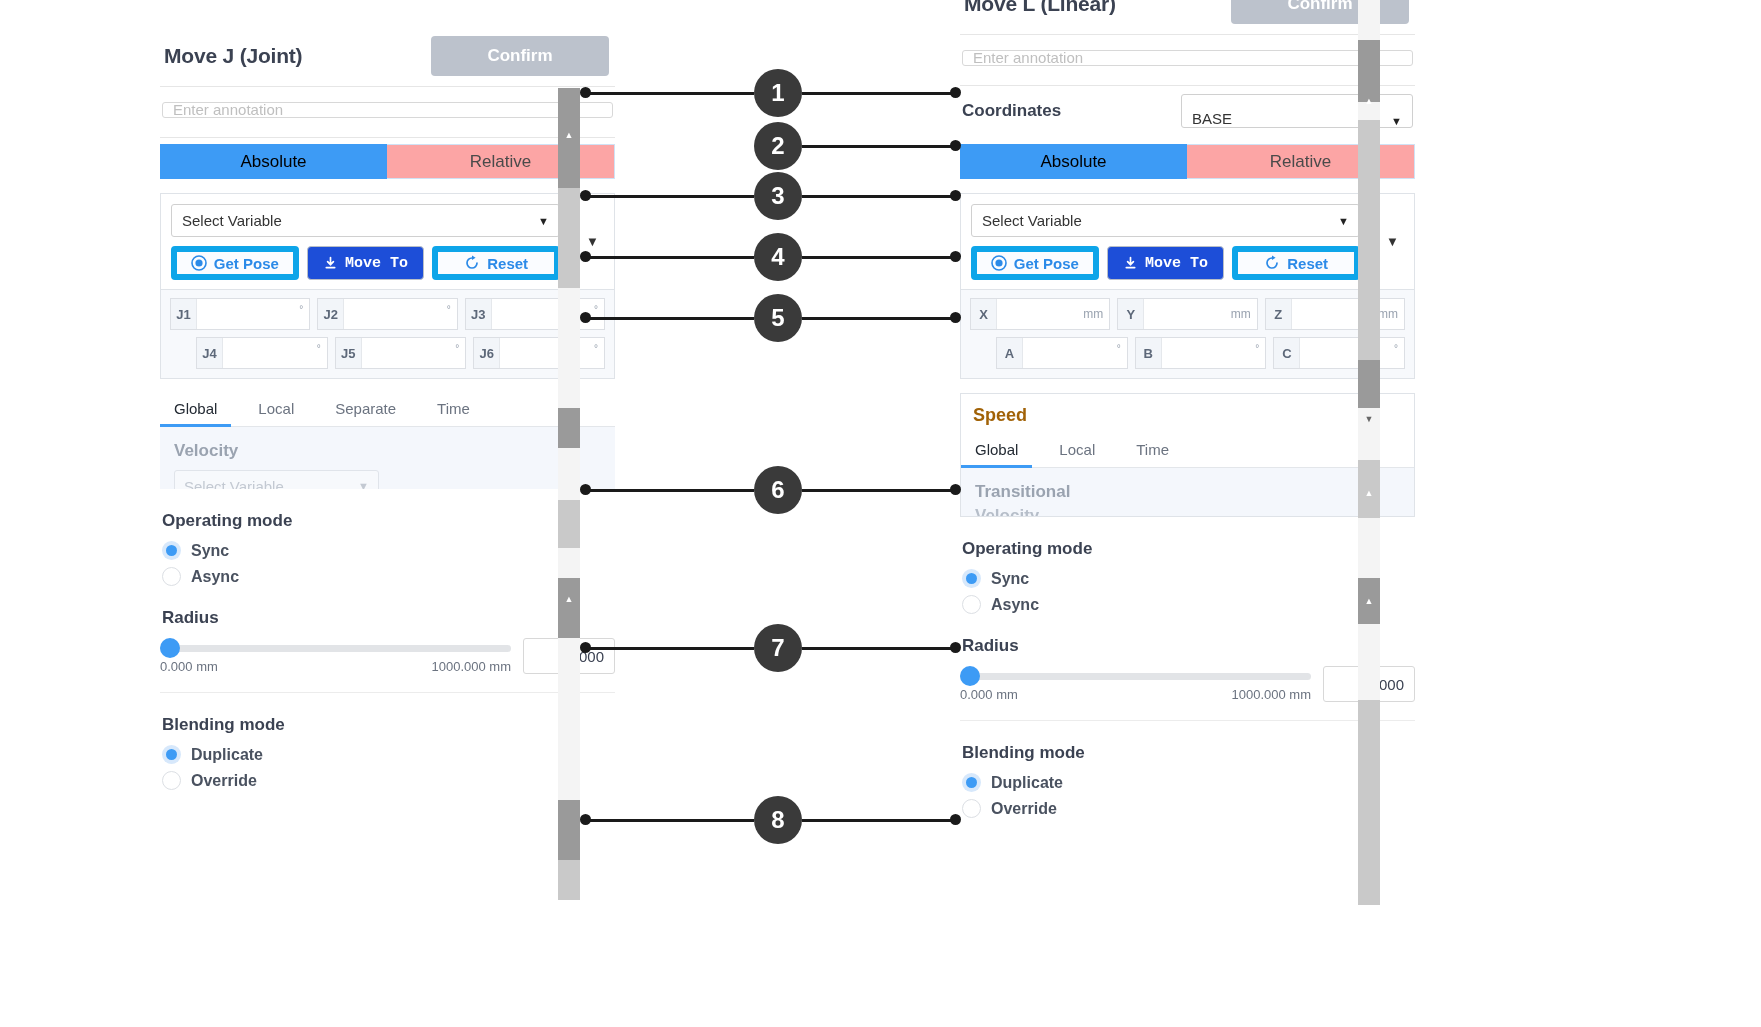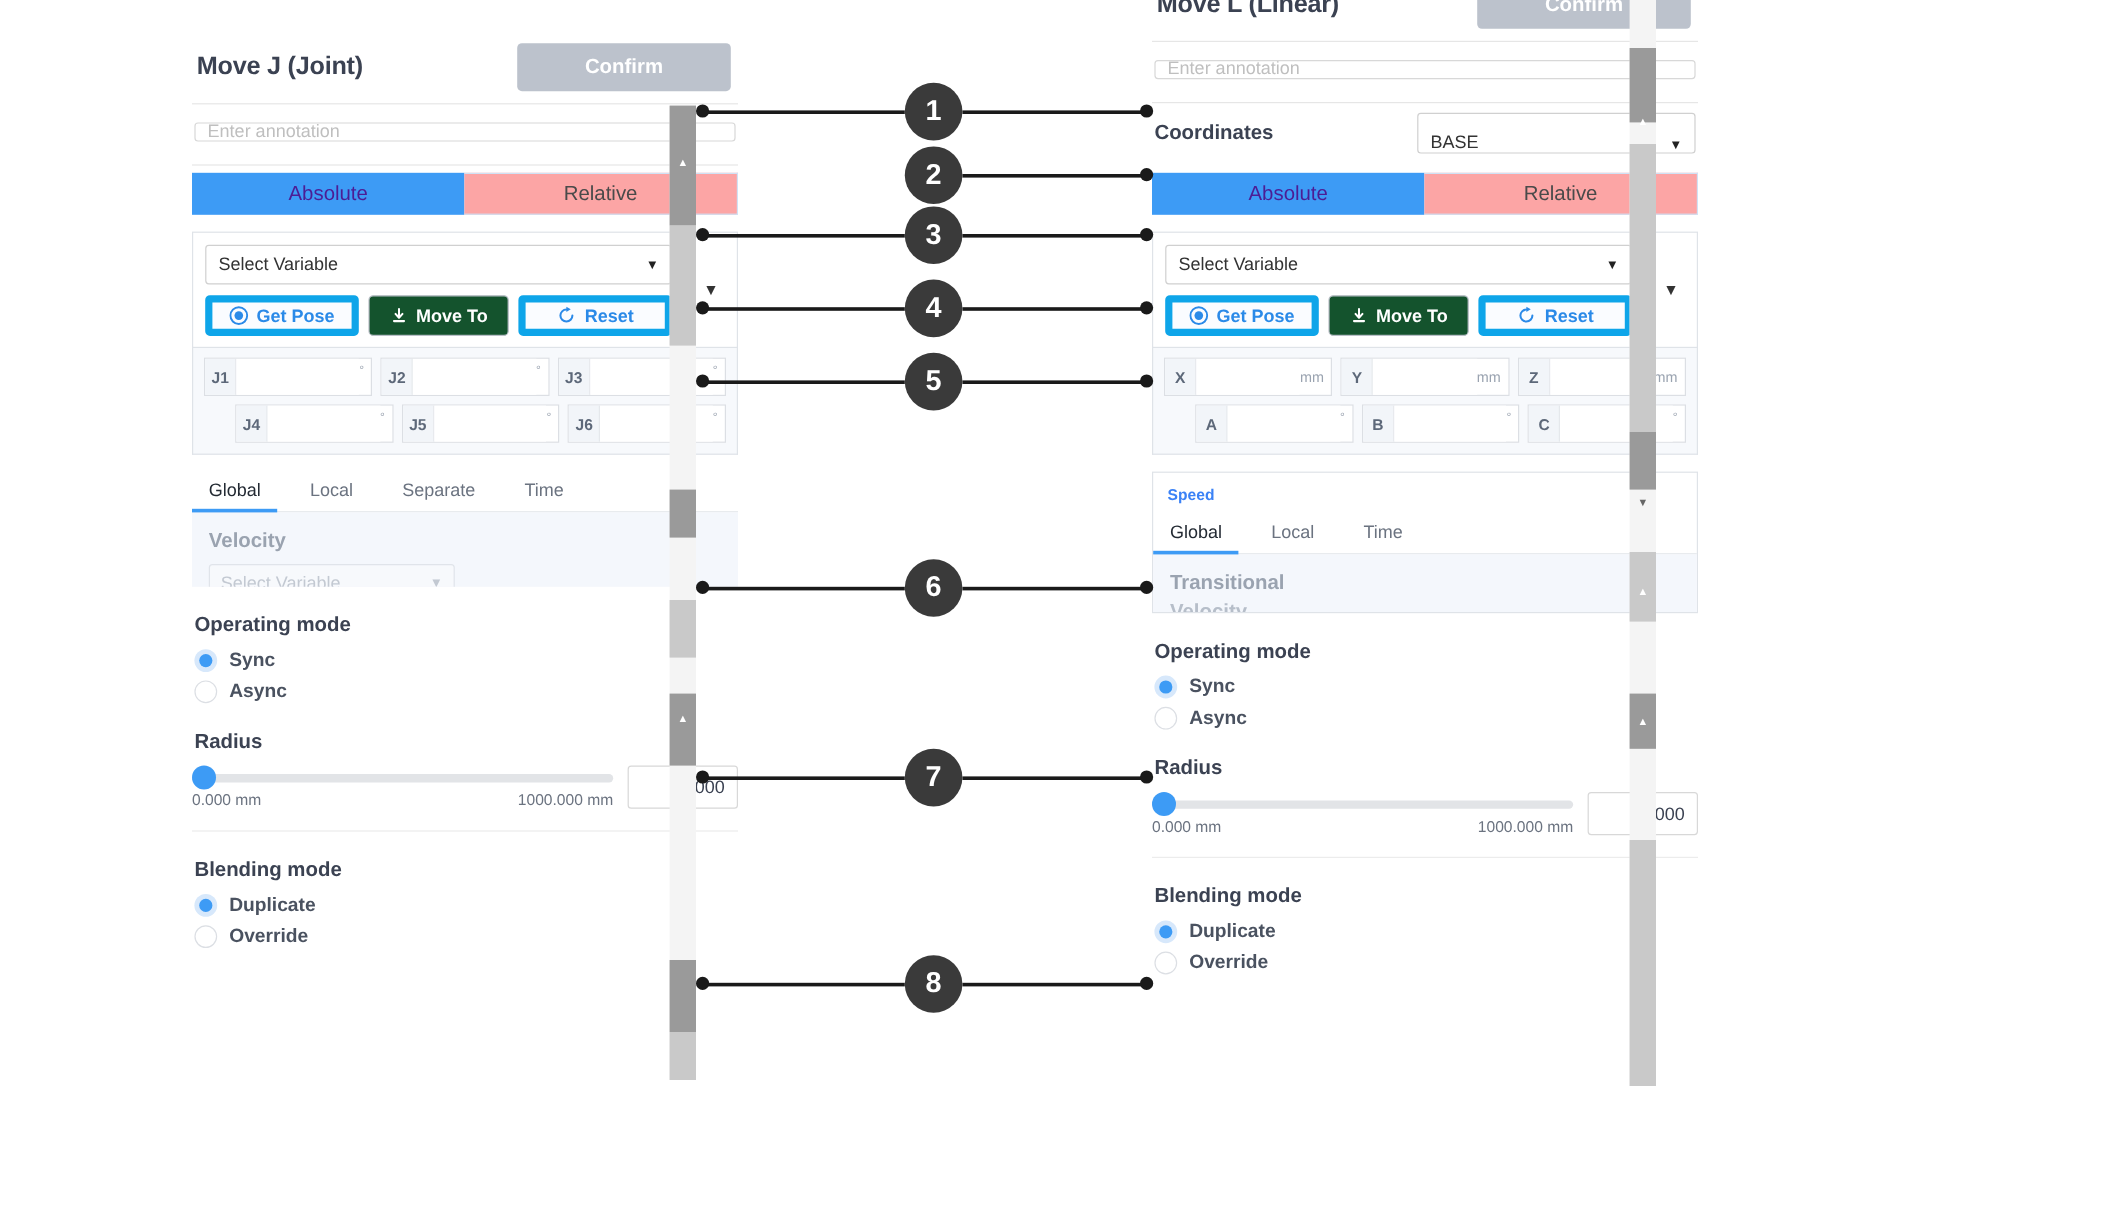--- a/index.html
+++ b/index.html
@@ -75,21 +75,21 @@
 
   
   .toggle {
     display: flex; width: 100%; height: 35px;
     margin: 6px 0 14px 0;
   }
   .toggle > div {
     flex: 1; display: flex; align-items: center; justify-content: center;
     font-size: 17px; cursor: pointer;
   }
-  .tg-on  { background: #3d9bf5; color: #4c1d95; }
+  .tg-on  { background: #3d9bf5; color: #000000; }
   .tg-off { background: #fca5a5; color: #4a4a4a; border: 1px solid #cfe2f5; border-left: none; }
 
   
   .var-card {
     border: 1px solid #dfe3e8;
     background: #fff;
     display: flex;
   }
   .var-main { flex: 1; padding: 10px 10px 9px 10px; }
   .var-side {
@@ -105,21 +105,21 @@
     margin-bottom: 9px;
   }
   .btn-row { display: flex; gap: 8px; }
   .act-btn {
     flex: 1; height: 34px; border-radius: 4px;
     display: flex; align-items: center; justify-content: center; gap: 7px;
     font-size: 15px; font-weight: bold;
     cursor: pointer;
   }
   .act-blue { border: 6px solid #0ea5e9; background: #fafcff; color: #2b8ae8; }
-  .act-gray { border: 1px solid #b9bfc7; background: #14532d; color: #ffffff; }
+  .act-gray { border: 1px solid #b9bfc7; background: #1d4ed8; color: #ffffff; font-family: Liberation Mono, monospace; }
 
   .icon-svg { display: block; }
 
   
   .field-card {
     border: 1px solid #dfe3e8; border-top: none;
     background: #f7f9fc;
     padding: 8px 9px 9px 9px;
   }
   .field-row { display: flex; gap: 7px; margin-bottom: 7px; }
@@ -136,21 +136,21 @@
   }
   .field-val { flex: 1; background: #fff; }
   .field-unit {
     display: flex; align-items: center; padding-right: 6px;
     font-size: 12px; color: #9aa3b0;
   }
   .field-unit.deg { font-size: 10px; align-items: flex-start; padding-top: 5px; }
 
   
   .speed-card { border: 1px solid #dfe3e8; background: #fff; margin-top: 14px; }
-  .speed-title { font-size: 13px; font-weight: bold; color: #3b82f6; padding: 11px 12px 8px 12px; }
+  .speed-title { font-size: 18px; font-weight: bold; color: #a16207; padding: 11px 12px 8px 12px; }
 
   
   .tabs {
     display: flex; gap: 13px;
     border-bottom: 1px solid #e3e6ea;
   }
   .tab {
     padding: 7px 14px 9px 14px;
     font-size: 15px; color: #6b7380; cursor: pointer;
     position: relative;

